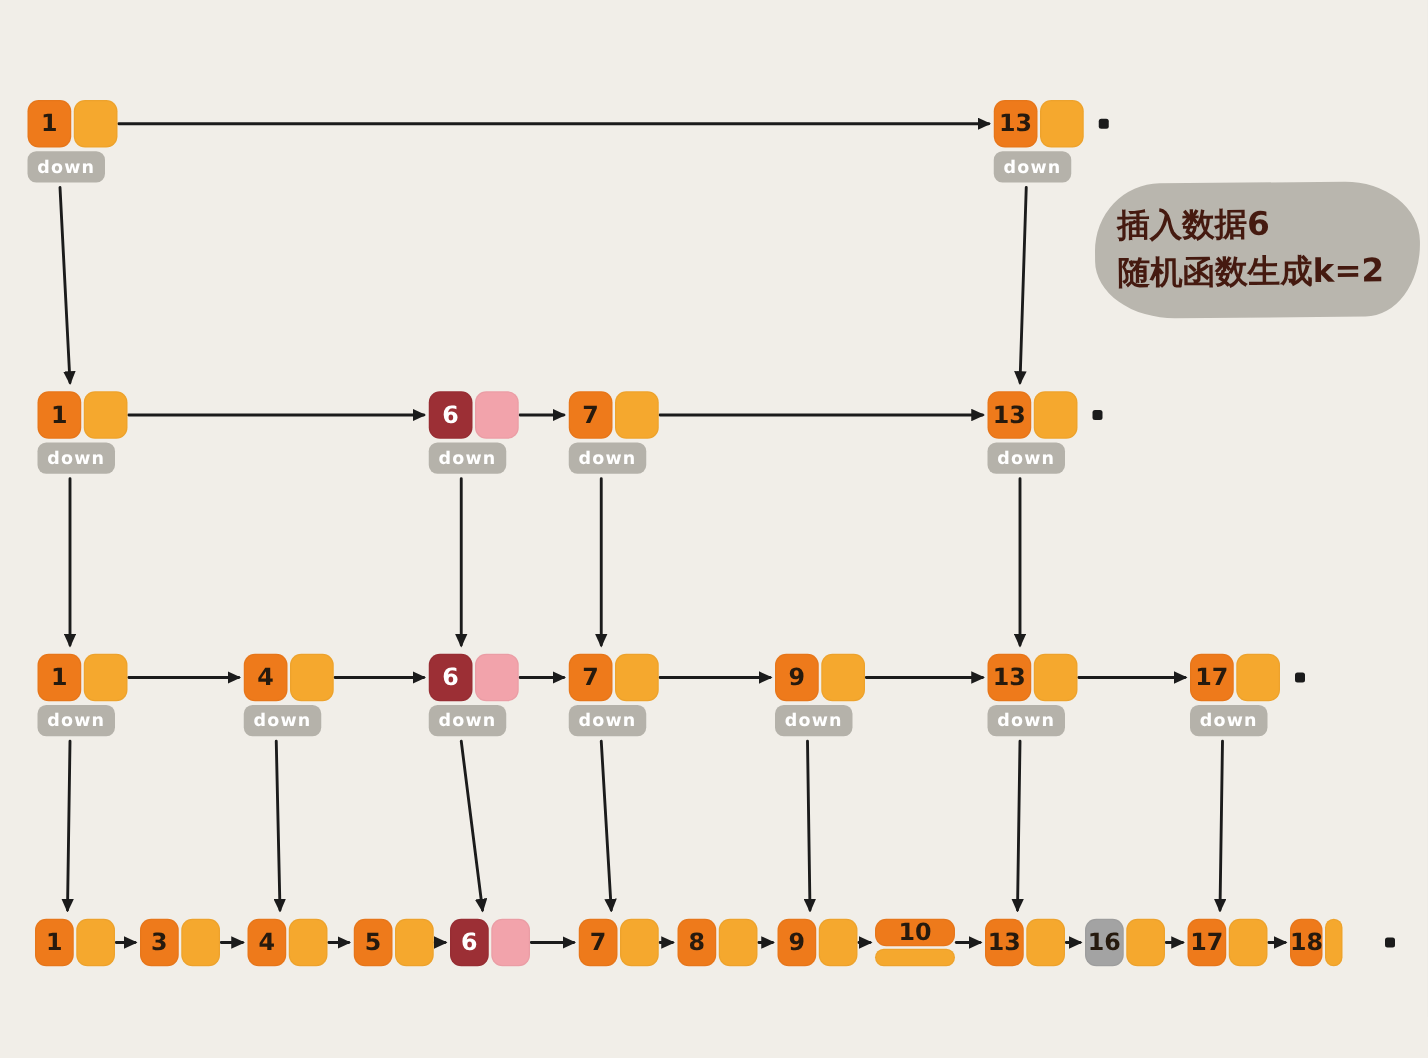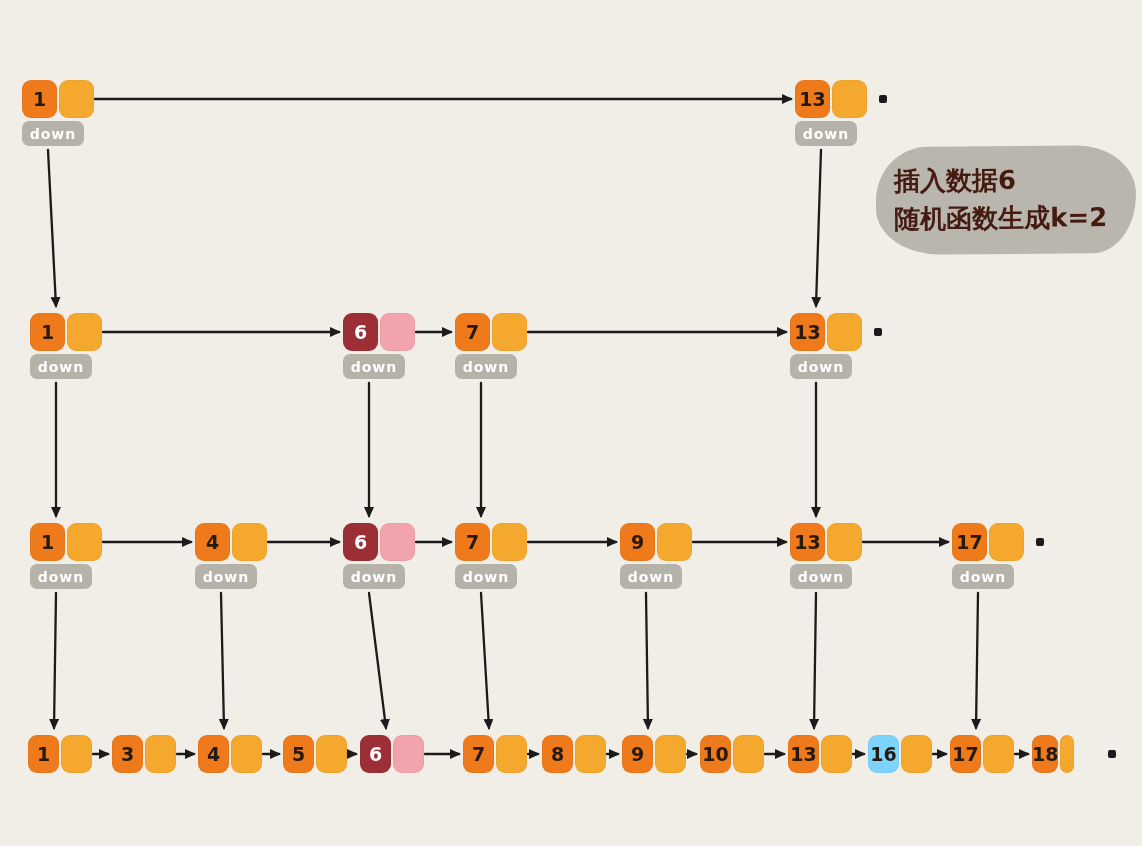--- a/index.html
+++ b/index.html
@@ -230,30 +230,30 @@
       <span class="cell ptr" style="background: rgb(245, 168, 46);"></span>
     </div>
     <div class="node" style="left: 542px; top: 735px; width: 64px;">
       <span class="cell val" style="background: rgb(238, 122, 27);">8</span>
       <span class="cell ptr" style="background: rgb(245, 168, 46);"></span>
     </div>
     <div class="node" style="left: 622px; top: 735px; width: 64px;">
       <span class="cell val" style="background: rgb(238, 122, 27);">9</span>
       <span class="cell ptr" style="background: rgb(245, 168, 46);"></span>
     </div>
-    <div class="node" style="left: 700px; top: 735px; width: 64px;">
+    <div class="node" style="left: 700px; top: 735px; width: 64px; flex-direction: column;">
       <span class="cell val" style="background: rgb(238, 122, 27);">10</span>
       <span class="cell ptr" style="background: rgb(245, 168, 46);"></span>
     </div>
     <div class="node" style="left: 788px; top: 735px; width: 64px;">
       <span class="cell val" style="background: rgb(238, 122, 27);">13</span>
       <span class="cell ptr" style="background: rgb(245, 168, 46);"></span>
     </div>
     <div class="node" style="left: 868px; top: 735px; width: 64px;">
-      <span class="cell val" style="background: #7dd3fc;">16</span>
+      <span class="cell val" style="background: #a3a3a3;">16</span>
       <span class="cell ptr" style="background: rgb(245, 168, 46);"></span>
     </div>
     <div class="node" style="left: 950px; top: 735px; width: 64px;">
       <span class="cell val" style="background: rgb(238, 122, 27);">17</span>
       <span class="cell ptr" style="background: rgb(245, 168, 46);"></span>
     </div>
     <div class="node" style="left: 1032px; top: 735px; width: 42px;">
       <span class="cell val" style="background: rgb(238, 122, 27);">18</span>
       <span class="cell ptr" style="background: rgb(245, 168, 46);"></span>
     </div>

